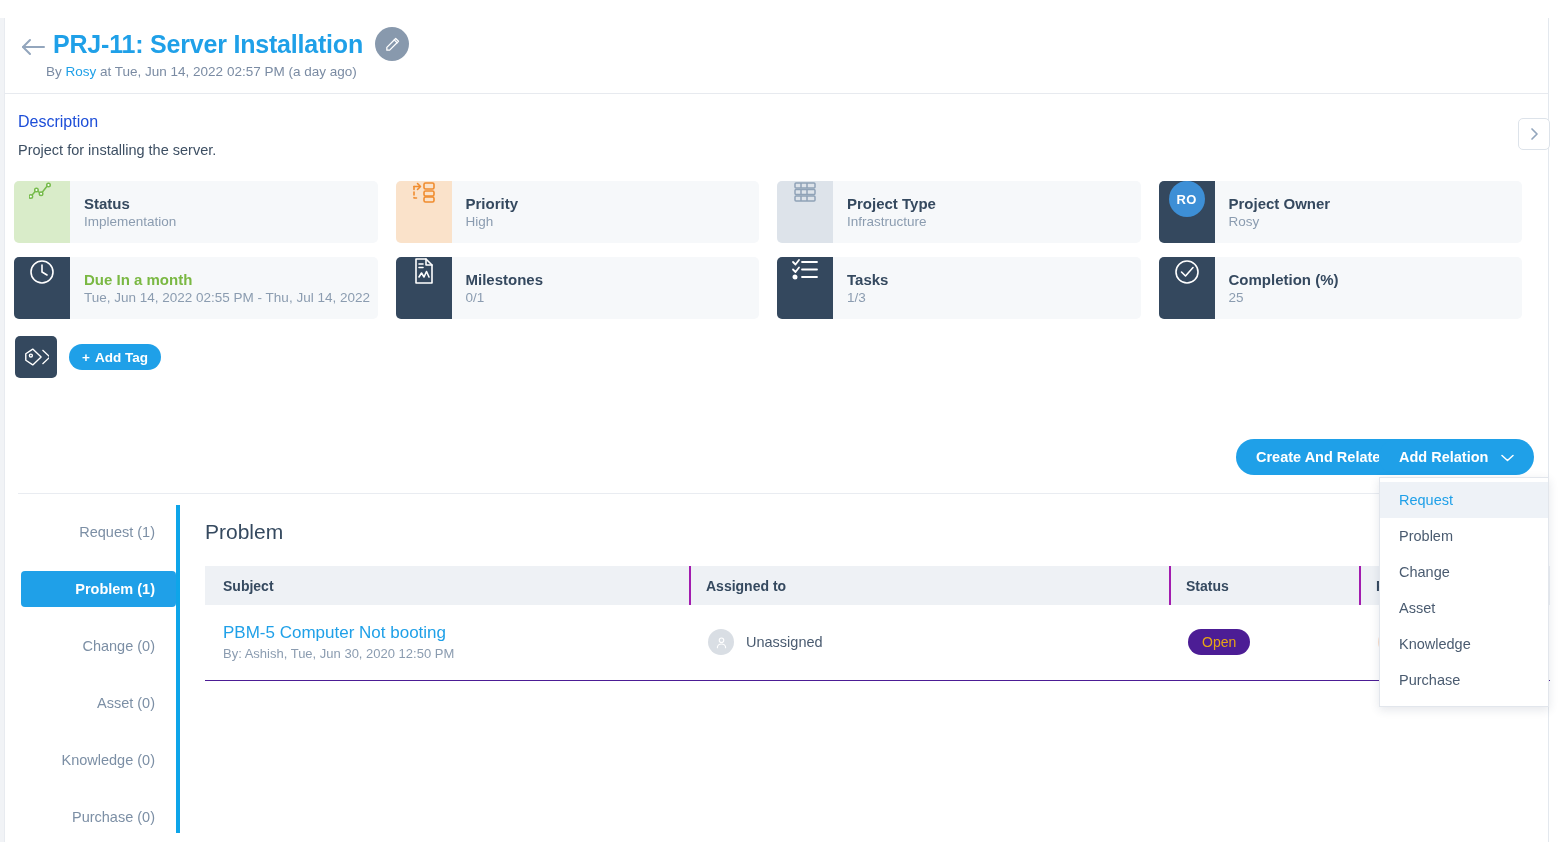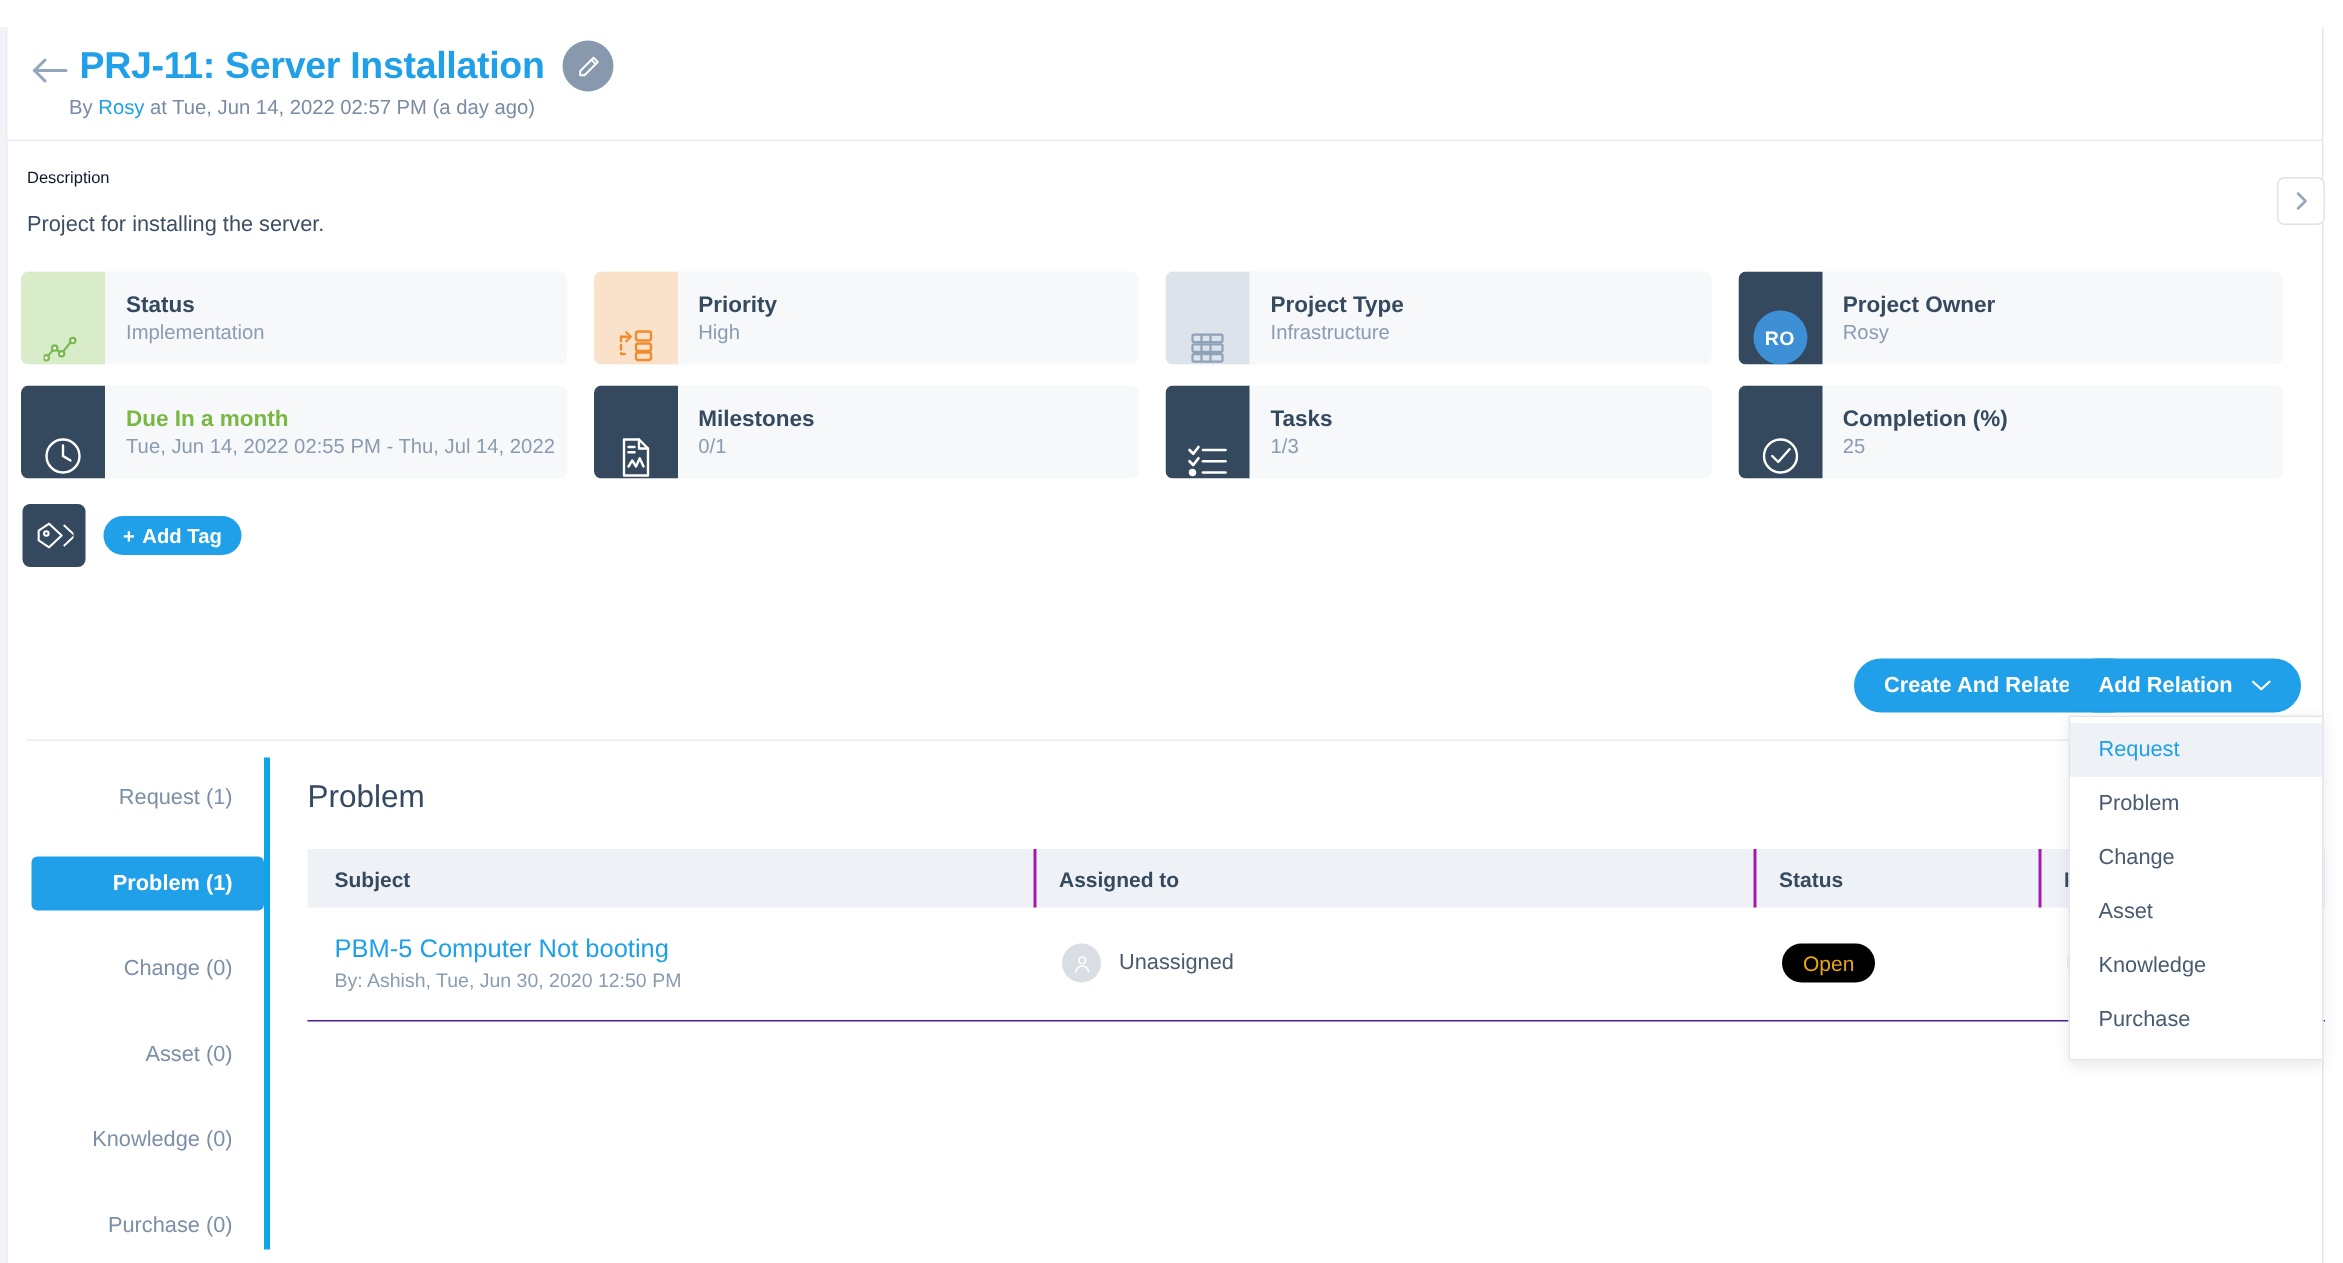--- a/index.html
+++ b/index.html
@@ -61,21 +61,21 @@
   .byline {
     position: absolute; left: 41px; top: 45px;
     font-size: 13.5px; color: #7a8ba3; line-height: 18px;
     white-space: nowrap;
   }
   .byline .author { color: #1fa0e8; cursor: pointer; }
 
   
   .desc-label {
     position: absolute; left: 18px; top: 95px;
-    font-size: 11px; color: #0f172a;
+    font-size: 16px; color: #1d4ed8;
   }
   .desc-text {
     position: absolute; left: 18px; top: 124px;
     font-size: 14.5px; color: #3d4f63;
   }
   .expand-btn {
     position: absolute; left: 1518px; top: 100px;
     width: 32px; height: 32px; border-radius: 5px;
     border: 1px solid #dde3ea; background: #fff;
     display: flex; align-items: center; justify-content: center;
@@ -92,21 +92,21 @@
   .card {
     flex: 1 1 0;
     height: 62px;
     display: flex; align-items: stretch;
     background: #f6f8fa;
     border-radius: 5px;
     overflow: hidden;
   }
   .card-ico {
     width: 56px; flex: 0 0 56px;
-    display: flex; align-items: flex-end; justify-content: center;
+    display: flex; align-items: flex-start; justify-content: center;
   }
   .card-ico.green { background: #d9ecc9; color: #76bb4b; }
   .card-ico.orange { background: #fae2ca; color: #f08c2e; }
   .card-ico.grey { background: #dde3ea; color: #8fa2b7; }
   .card-ico.dark { background: #34485e; color: #ffffff; }
   .card-body {
     flex: 1 1 auto;
     display: flex; flex-direction: column; justify-content: center;
     padding-left: 14px; min-width: 0;
   }
@@ -267,21 +267,21 @@
     background: #d9dee4; color: #ffffff;
     display: flex; align-items: center; justify-content: center;
     flex: 0 0 auto;
   }
   .assignee-name { font-size: 14.5px; color: #4a5b70; }
   .badge {
     display: inline-flex; align-items: center; justify-content: center;
     height: 26px; padding: 0 14px; border-radius: 13px;
     font-size: 14px; white-space: nowrap;
   }
-  .badge.open { background: #000000; color: #e6a516; }
+  .badge.open { background: #4c1d95; color: #e6a516; }
   .badge.high { background: #fbe0cc; color: #e8762a; }
   .col-assigned { width: 480px; }
   .col-status { width: 190px; }
   .col-priority { width: 190px; }
 </style>
 </head>
 <body>
 
 <div class="page">
 

